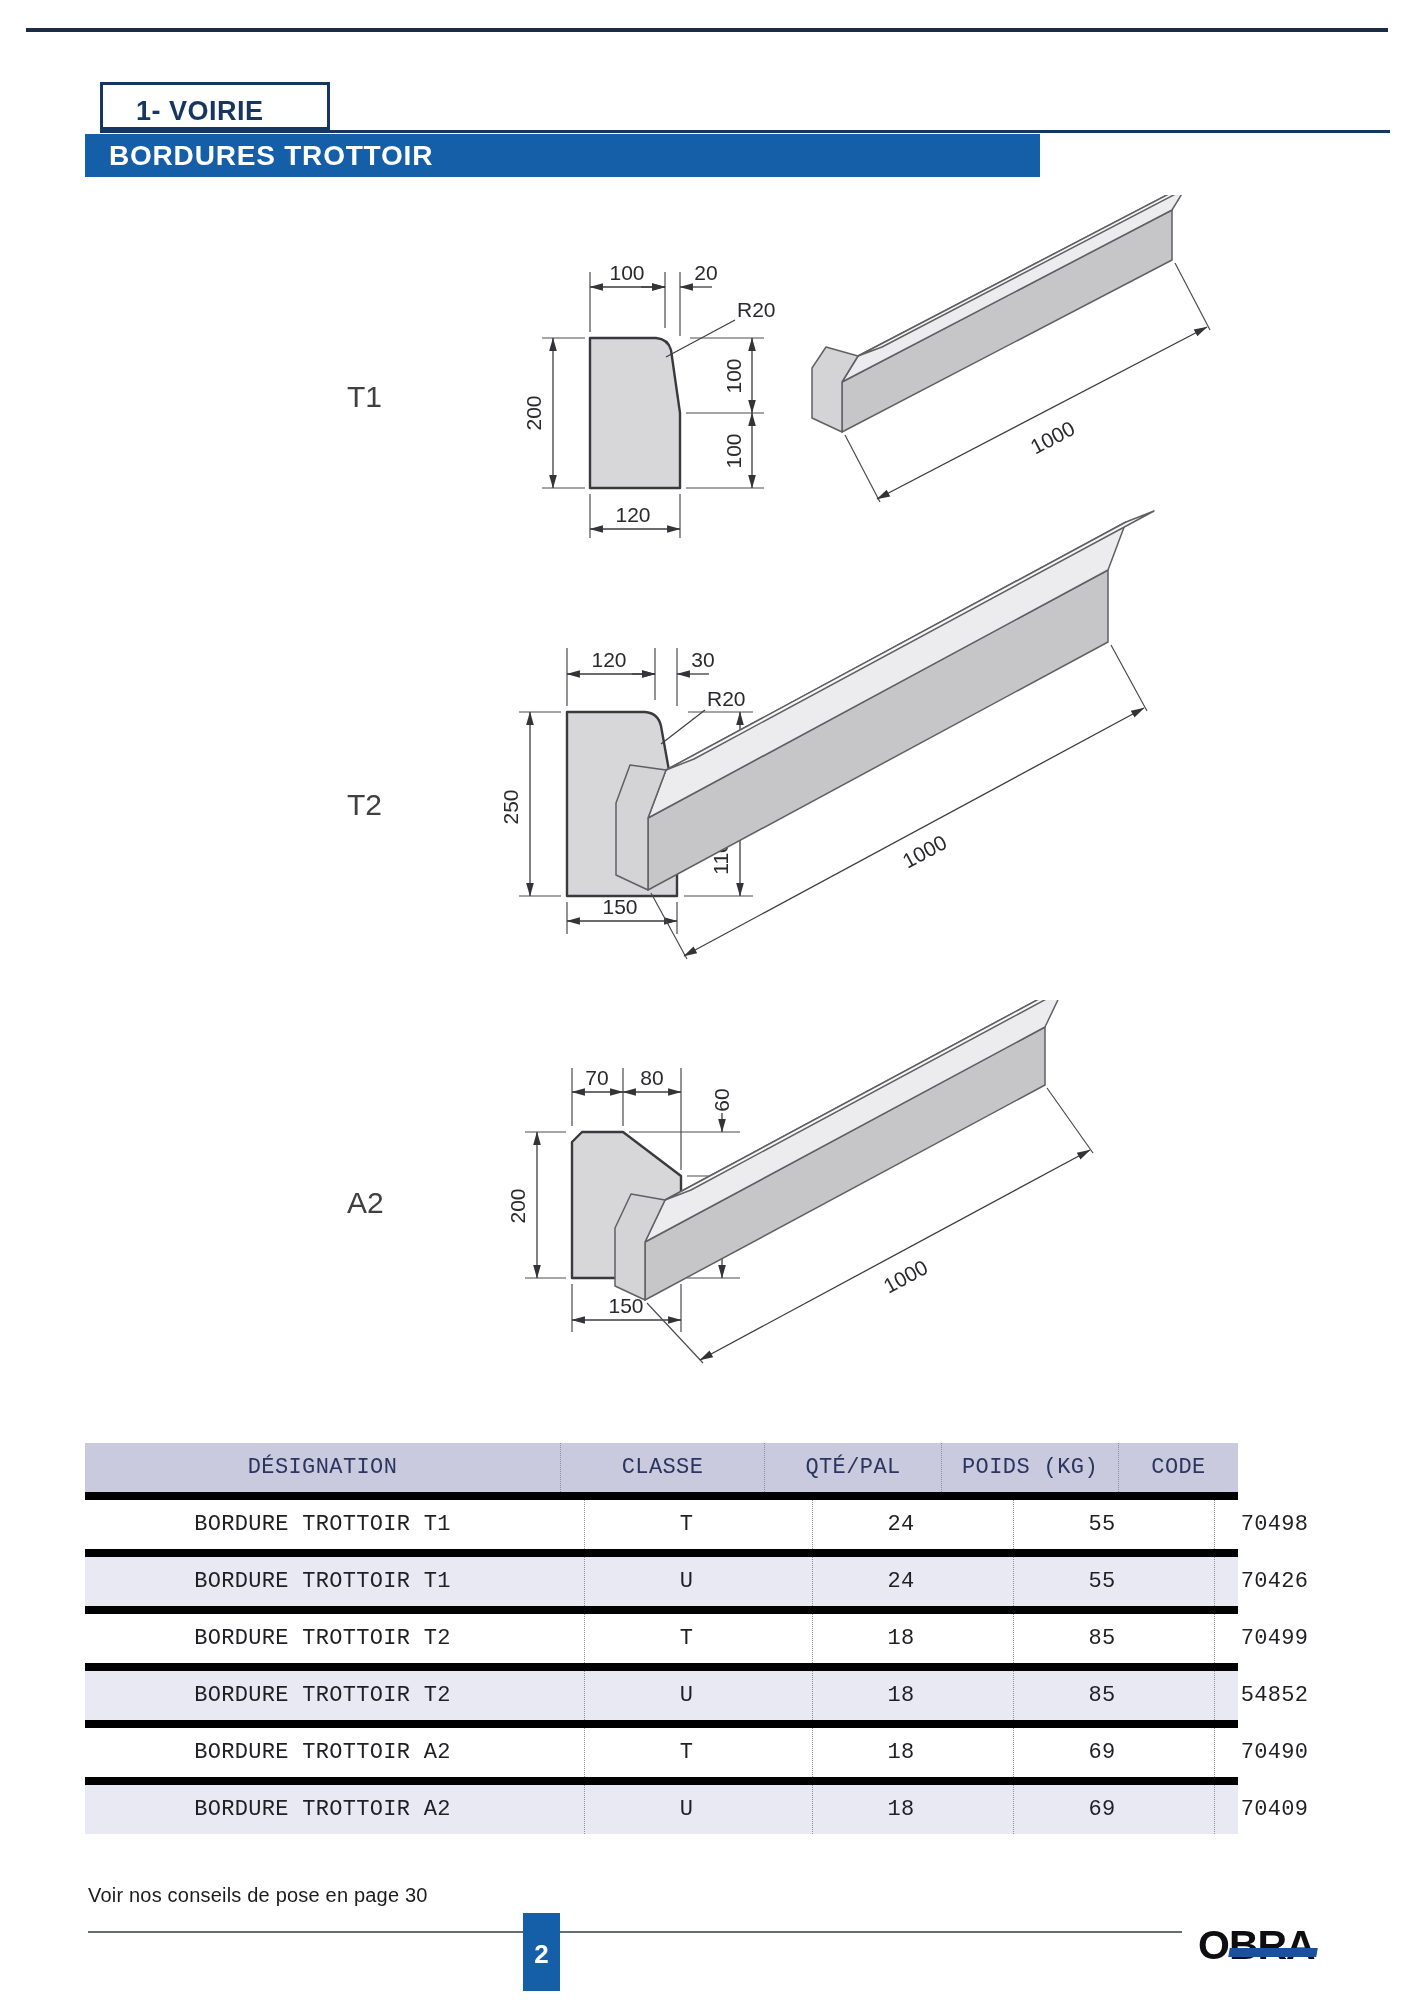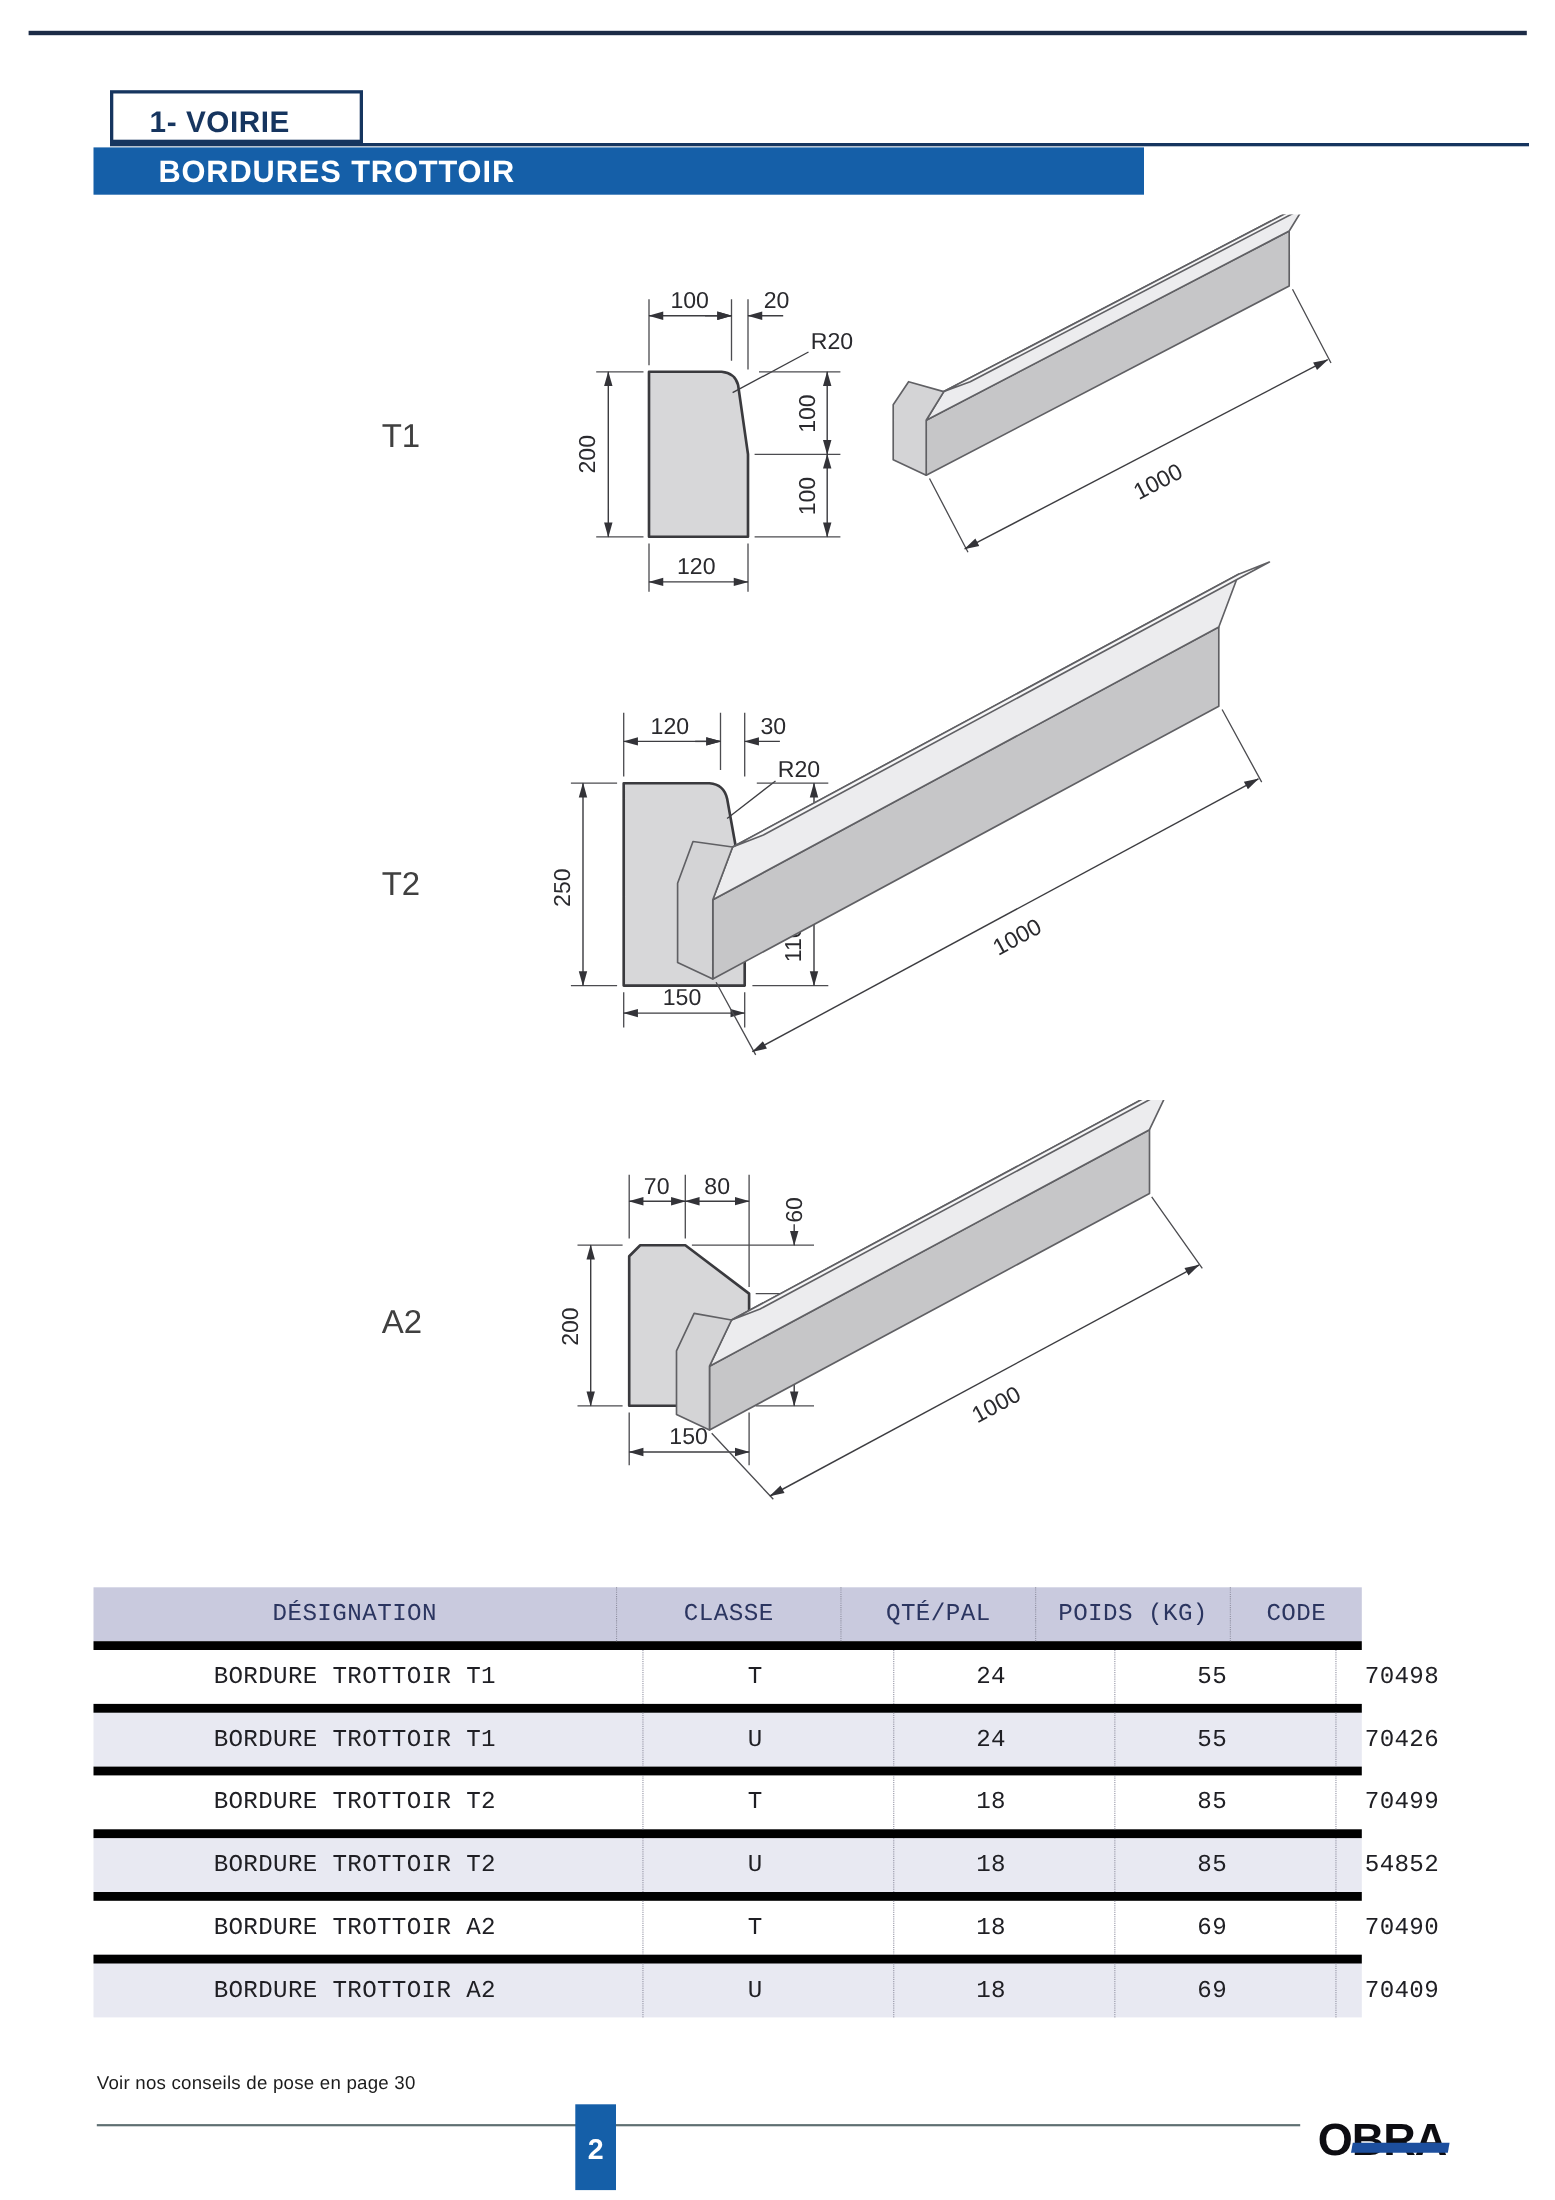--- a/index.html
+++ b/index.html
@@ -5,21 +5,21 @@
   html,body{margin:0;padding:0;background:#ffffff;}
   .page{position:relative;width:1414px;height:2000px;background:#ffffff;overflow:hidden;
         font-family:"Liberation Sans",sans-serif;color:#1c1c1c;}
   .top-rule{position:absolute;left:26px;top:28px;width:1362px;height:4px;background:#1c2b46;}
   .category-box{position:absolute;left:100px;top:82px;width:230px;height:48px;
         border:3px solid #16355f;background:#ffffff;display:flex;align-items:flex-end;box-sizing:border-box;}
   .category-box span{padding-left:33px;font-size:27px;font-weight:bold;color:#16355f;letter-spacing:0.5px;}
   .header-thin-rule{position:absolute;left:100px;top:130px;width:1290px;height:2.5px;background:#16355f;}
   .title-bar{position:absolute;left:85px;top:134px;width:955px;height:43px;background:#155fa8;
         display:flex;align-items:center;}
-  .title-bar span{padding-left:59px;font-size:28px;font-weight:bold;color:#ffffff;letter-spacing:0.8px;}
+  .title-bar span{padding-left:24px;font-size:28px;font-weight:bold;color:#ffffff;letter-spacing:0.8px;}
 
   .section-label{position:absolute;width:80px;font-size:30px;font-weight:normal;color:#404040;}
   .drawing-svg{position:absolute;}
 
   .shape{fill:#d7d7d9;stroke:#3a3a3e;stroke-width:2.4;stroke-linejoin:round;}
   .ext{stroke:#4c4c50;stroke-width:1.2;fill:none;}
   .dim{stroke:#3d3d41;stroke-width:1.3;fill:none;}
   .leader{stroke:#3d3d41;stroke-width:1.2;fill:none;}
   .dimtxt{font-family:"Liberation Sans",sans-serif;font-size:21px;fill:#2a2a2e;text-anchor:middle;}
   .dimtxt.start{text-anchor:start;}
@@ -29,21 +29,21 @@
   .spec-table{position:absolute;left:85px;top:1443px;width:1153px;font-family:Liberation Mono, monospace;}
   .thead,.tr{display:grid;grid-template-columns:475px 204px 177px 177px 120px;height:49px;}
   .thead{background:#c9cade;}
   .th{color:#2b3560;font-size:22px;letter-spacing:0.4px;}
   .th,.td{display:flex;align-items:center;justify-content:center;border-left:1px dotted #8f8fa0;box-sizing:border-box;height:100%;}
   .th:first-child,.td:first-child{border-left:none;}
   .td{font-size:22px;color:#1f1f24;letter-spacing:0.3px;}
   .tr{border-top:8px solid #000000;box-sizing:content-box;gap:24px;}
   .tr.alt{background:#e8e9f2;}
 
-  .footer-note{position:absolute;left:88px;top:1884px;font-size:17px;color:#1c1c1c;letter-spacing:0.2px;}
+  .footer-note{position:absolute;left:88px;top:1884px;font-size:20px;color:#1c1c1c;letter-spacing:0.2px;}
   .footer-rule{position:absolute;left:88px;top:1931px;width:1094px;height:2px;background:#5f6f72;}
   .page-num-box{position:absolute;left:523px;top:1913px;width:37px;height:78px;background:#155fa8;
         display:flex;align-items:flex-start;justify-content:center;}
   .page-num-box span{color:#ffffff;font-weight:bold;font-size:26px;margin-top:26px;}
   .logo{position:absolute;left:1198px;top:1910px;width:122px;height:50px;}
   .logo .logo-text{position:absolute;left:0;top:12px;font-size:41px;font-weight:900;color:#0d0d12;letter-spacing:-1px;}
   .logo .logo-underline{position:absolute;left:31px;top:38px;width:88px;height:9px;background:#1d4f9e;transform:skewX(-10deg);}
 </style>
 </head>
 <body>

